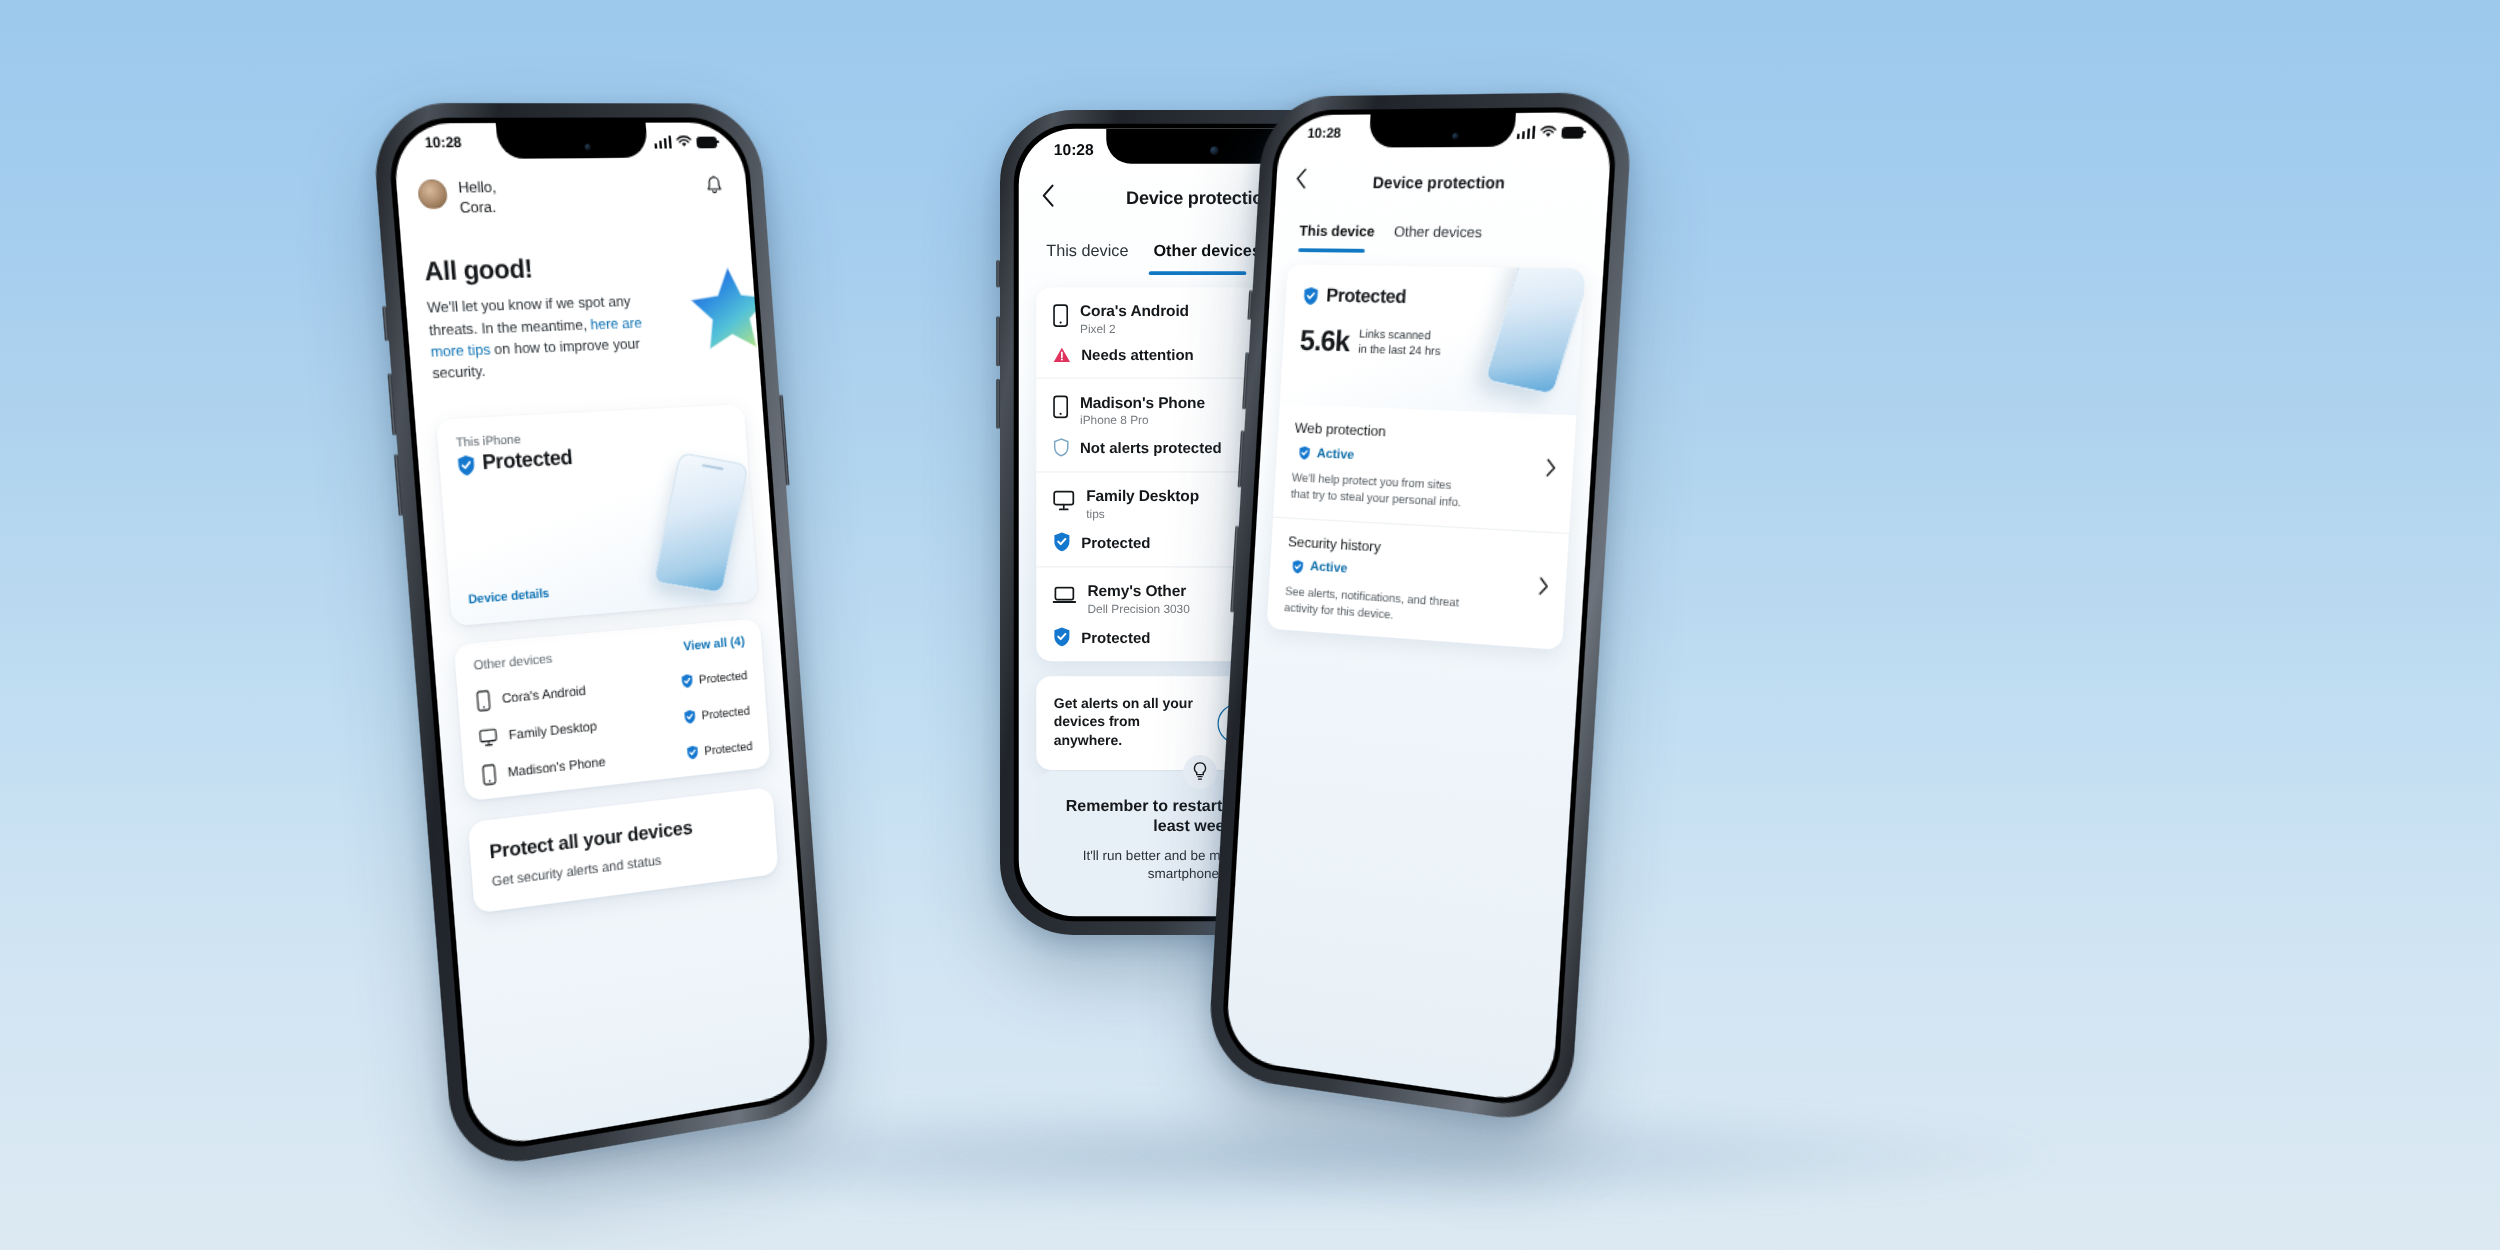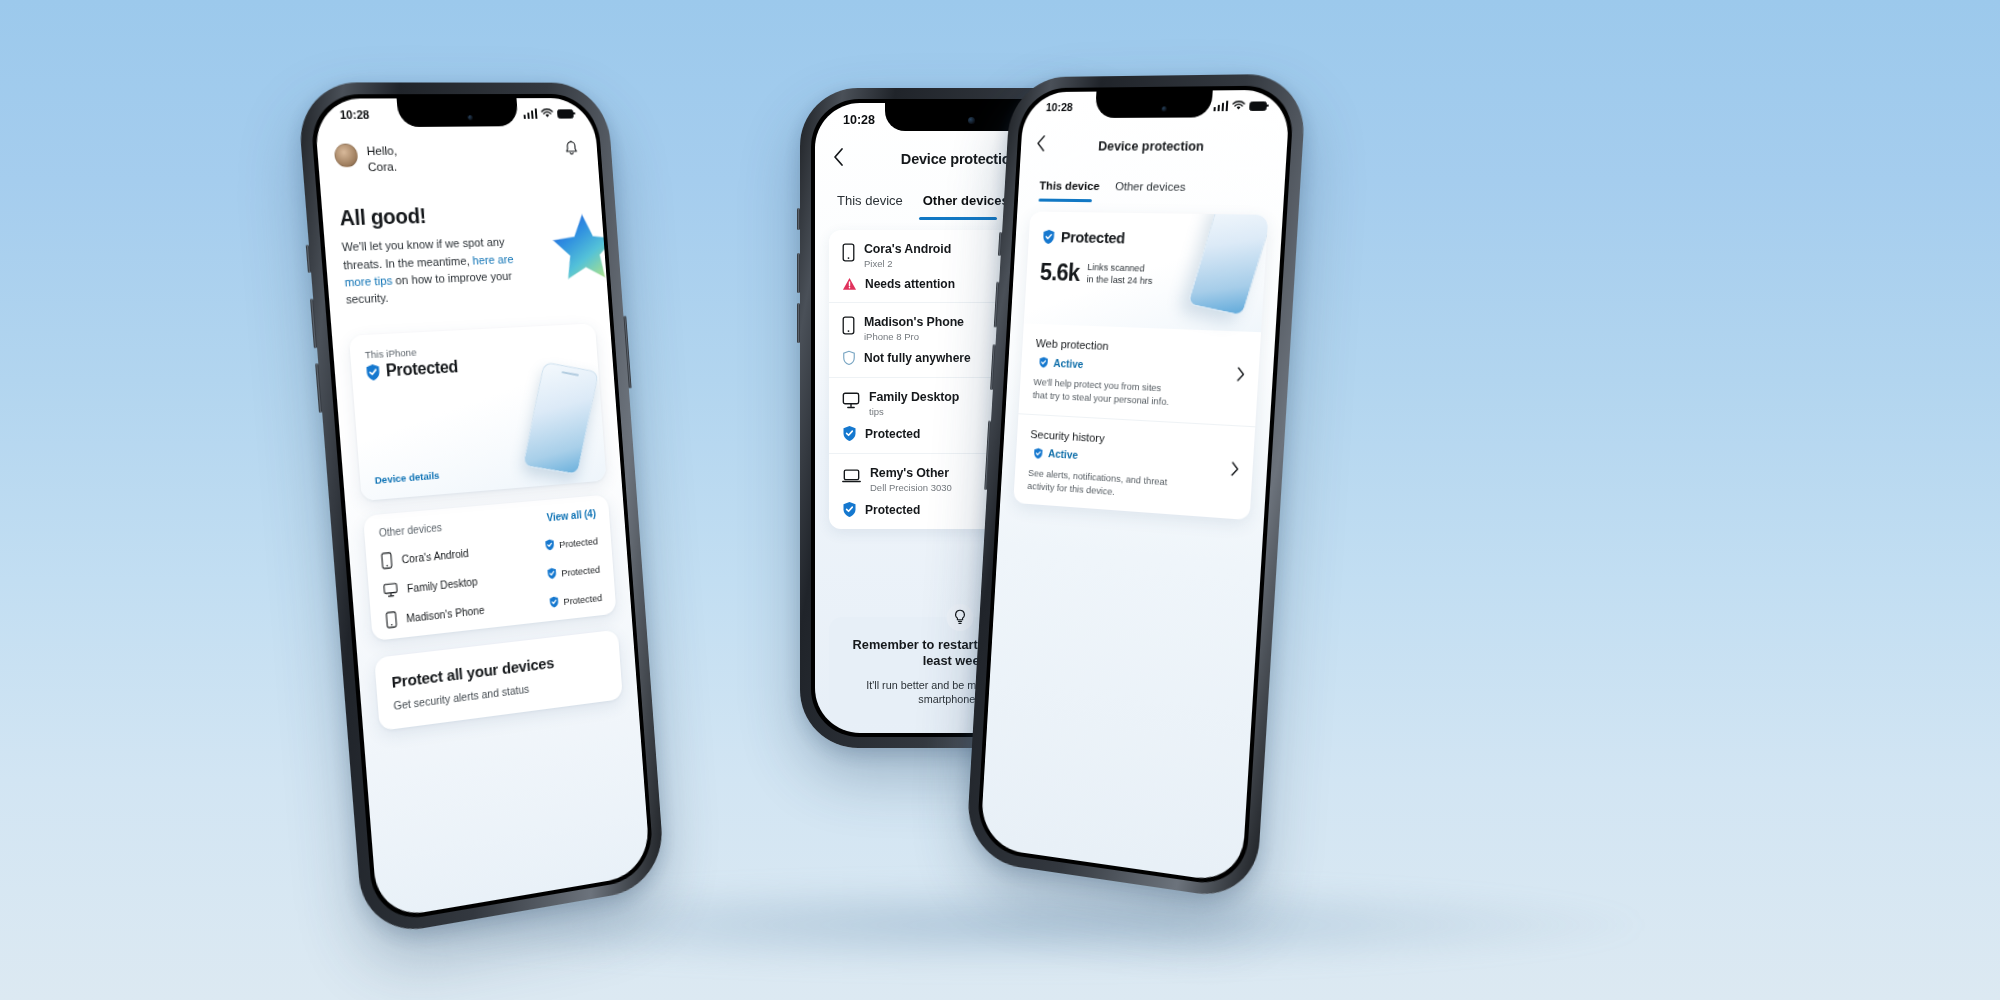--- a/index.html
+++ b/index.html
@@ -522,21 +522,21 @@
             </div>
             <div class="c-avatars">
               <span class="av a2"></span>
               <span class="av a1"></span>
             </div>
             <div class="c-item-bottom">
               <span class="c-item-status">
                 <svg width="14" height="16" viewBox="0 0 16 18">
                   <path d="M8 1.3 2 3.5v5.2c0 3.8 2.6 6.7 6 7.8 3.4-1.1 6-4 6-7.8V3.5z" fill="none" stroke="#7ba7c4" stroke-width="1.35"></path>
                 </svg>
-                <span>Not fully anywhere</span>
+                <span>Not alerts protected</span>
               </span>
               <span class="c-item-upd">Updated 10:28 AM</span>
             </div>
           </div>
 
           <div class="c-item">
             <div class="c-item-top">
               <svg width="18" height="17" viewBox="0 0 16 16" style="margin-top:2px">
                 <rect x="0.8" y="1.2" width="14.4" height="9.8" rx="1.6" fill="none" stroke="#15181b" stroke-width="1.3"></rect>
                 <path d="M8 11v2.3M5 14.6h6" stroke="#15181b" stroke-width="1.3" stroke-linecap="round"></path>
@@ -583,20 +583,24 @@
                   <path d="M8 1 1.6 3.4v5.4C1.6 12.8 4.4 15.9 8 17c3.6-1.1 6.4-4.2 6.4-8.2V3.4z" fill="#1578cf"></path>
                   <path d="M4.9 8.8 7 10.9l4-4.4" stroke="#fff" stroke-width="1.7" fill="none" stroke-linecap="round" stroke-linejoin="round"></path>
                 </svg>
                 <span>Protected</span>
               </span>
               <span class="c-item-upd">Updated 10:28 AM</span>
             </div>
           </div>
         </div>
 
+        <div class="c-add">
+          <p>Get alerts on all your devices from anywhere.</p>
+          <button>Add devices</button>
+        </div>
 
         <div class="c-tip">
           <span class="bulb">
             <svg width="15" height="17" viewBox="0 0 14 17">
               <path d="M7 1.3a4.3 4.3 0 0 0-2.6 7.8v1.6h5.2V9.1A4.3 4.3 0 0 0 7 1.3z" fill="none" stroke="#15181b" stroke-width="1.15"></path>
               <path d="M5.4 12.3h3.2M5.9 14.3h2.2" stroke="#15181b" stroke-width="1.15" stroke-linecap="round"></path>
             </svg>
           </span>
           <h3>Remember to restart your device at least weekly</h3>
           <p>It'll run better and be more secure. Yes, smartphones too.</p>

